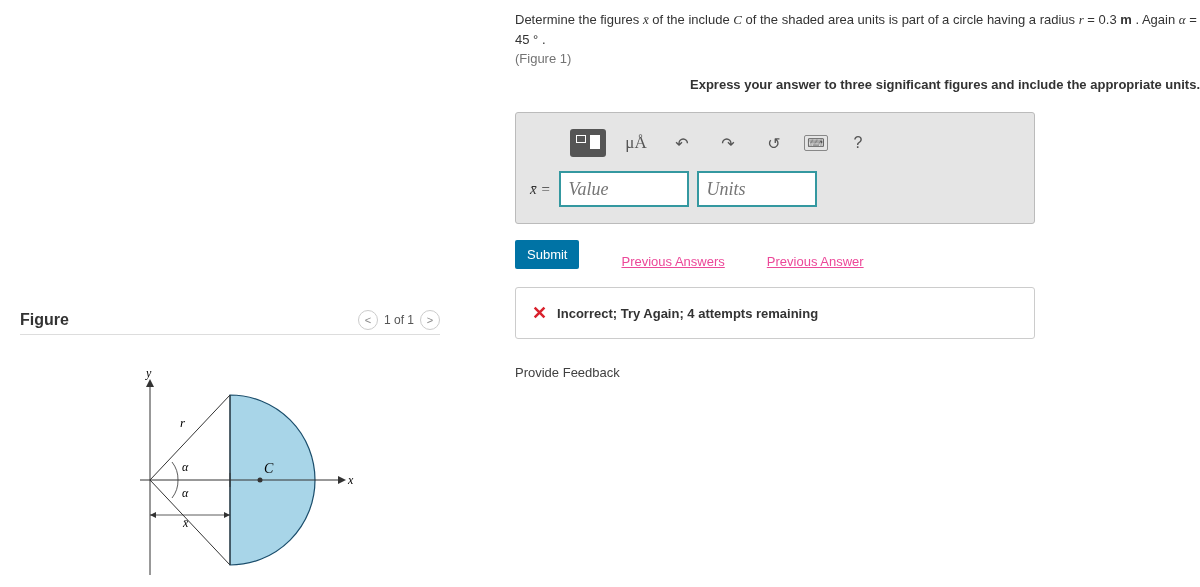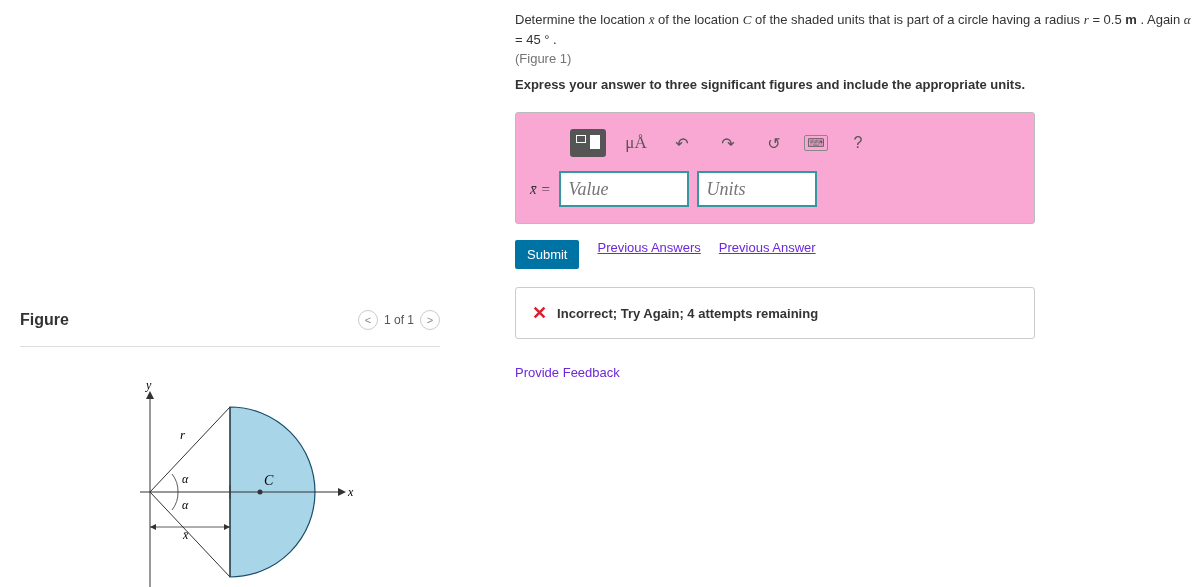--- a/index.html
+++ b/index.html
@@ -20,28 +20,28 @@
     .right-panel {
       flex: 1;
       padding: 10px 0 0 55px;
     }
     .problem-text {
       line-height: 1.5;
       margin-bottom: 6px;
     }
     .problem-text .ital { font-style: italic; font-family: 'Times New Roman', serif; }
     .fig-link { color: #737373; cursor: pointer; }
-    .bold-instr { font-weight: bold; margin-bottom: 18px; line-height: 1.5; }
+    .bold-instr { font-weight: bold; margin-bottom: 18px; line-height: 1.5; text-align: right; }
     .answer-box {
       border: 1px solid #bbb;
       border-radius: 3px;
       padding: 16px 14px 16px 14px;
       width: 520px;
       margin-bottom: 16px;
-      background: #f9a8d4;
+      background: #e5e5e5;
     }
     .toolbar {
       display: flex;
       align-items: center;
       gap: 14px;
       margin-bottom: 14px;
       padding-left: 40px;
     }
     .tool-btn {
       width: 32px; height: 26px;
@@ -84,54 +84,54 @@
       padding: 0 8px;
       font-family: 'Times New Roman', serif;
       font-size: 18px;
       font-style: italic;
       color: #999;
     }
     .val-input { width: 130px; }
     .unit-input { width: 120px; }
     .submit-row {
       display: flex;
-      align-items: flex-start;
+      align-items: flex-end;
       gap: 18px;
       margin-bottom: 18px;
     }
     .submit-btn {
       background: #0073a5;
       color: #fff;
       border: none;
       padding: 7px 12px;
       font-size: 13px;
       border-radius: 2px;
       cursor: pointer;
     }
-    .link { color: #6d28d9; text-decoration: underline; cursor: pointer; font-size: 13px; }
+    .link { color: #ec4899; text-decoration: underline; cursor: pointer; font-size: 13px; margin-left: 24px; }
     .feedback-box {
       border: 1px solid #ccc;
       border-radius: 3px;
       padding: 14px 16px;
       width: 520px;
       display: flex;
       align-items: center;
       gap: 10px;
       margin-bottom: 26px;
     }
     .x-icon { color: #d9212c; font-size: 18px; font-weight: bold; }
     .feedback-text { font-weight: bold; font-size: 13px; }
-    .provide-feedback { color: #6d28d9; cursor: pointer; font-size: 13px; }
+    .provide-feedback { color: #404040; cursor: pointer; font-size: 13px; }
 
     
     .figure-header {
       display: flex;
       justify-content: space-between;
       align-items: center;
-      padding-bottom: 16px;
+      padding-bottom: 4px;
       border-bottom: 1px solid #ddd;
       margin-top: 290px;
     }
     .figure-title { font-size: 16px; font-weight: bold; color: #333; }
     .pager { display: flex; align-items: center; gap: 6px; font-size: 12px; color: #555; }
     .pager-btn {
       width: 20px; height: 20px;
       border: 1px solid #ccc;
       border-radius: 50%;
       display: flex; align-items: center; justify-content: center;
@@ -187,21 +187,21 @@
         <polygon points="110,150 104,147 104,153" fill="#333"></polygon>
         <text x="63" y="162" font-size="12" font-style="italic" font-family="serif">x̄</text>
 
         <line x1="110" y1="108" x2="110" y2="122" stroke="#333" stroke-width="0.8"></line>
       </svg>
     </div>
   </div>
 
   <div class="right-panel">
     <div class="problem-text">
-      <span>Determine the location </span><span class="ital">x̄</span><span> of the location </span><span class="ital">C</span><span> of the shaded units that is part of a circle having a radius </span><span class="ital">r</span><span> = 0.5 </span><span style="font-weight:bold">m</span><span> . Again </span><span class="ital">α</span><span> = 45 ° .</span><br>
+      <span>Determine the figures </span><span class="ital">x̄</span><span> of the include </span><span class="ital">C</span><span> of the shaded area units is part of a circle having a radius </span><span class="ital">r</span><span> = 0.3 </span><span style="font-weight:bold">m</span><span> . Again </span><span class="ital">α</span><span> = 45 ° .</span><br>
       <span class="fig-link">(Figure 1)</span>
     </div>
     <div class="bold-instr">Express your answer to three significant figures and include the appropriate units.</div>
 
     <div class="answer-box">
       <div class="toolbar">
         <div class="tool-template"></div>
         <div class="tool-btn tool-units">μÅ</div>
         <div class="tool-btn">↶</div>
         <div class="tool-btn">↷</div>

